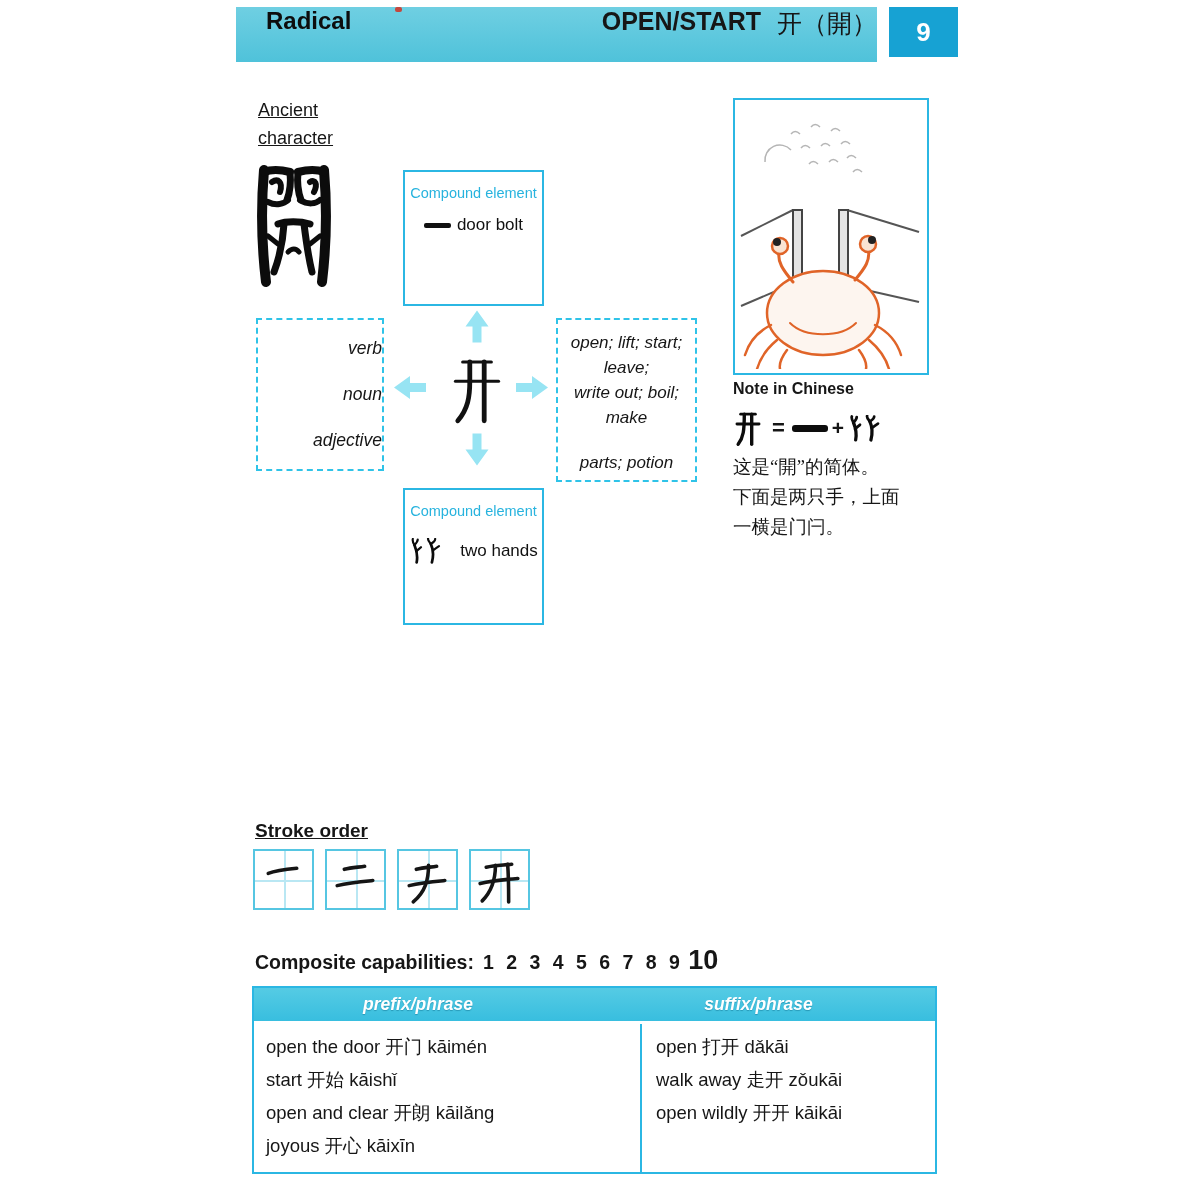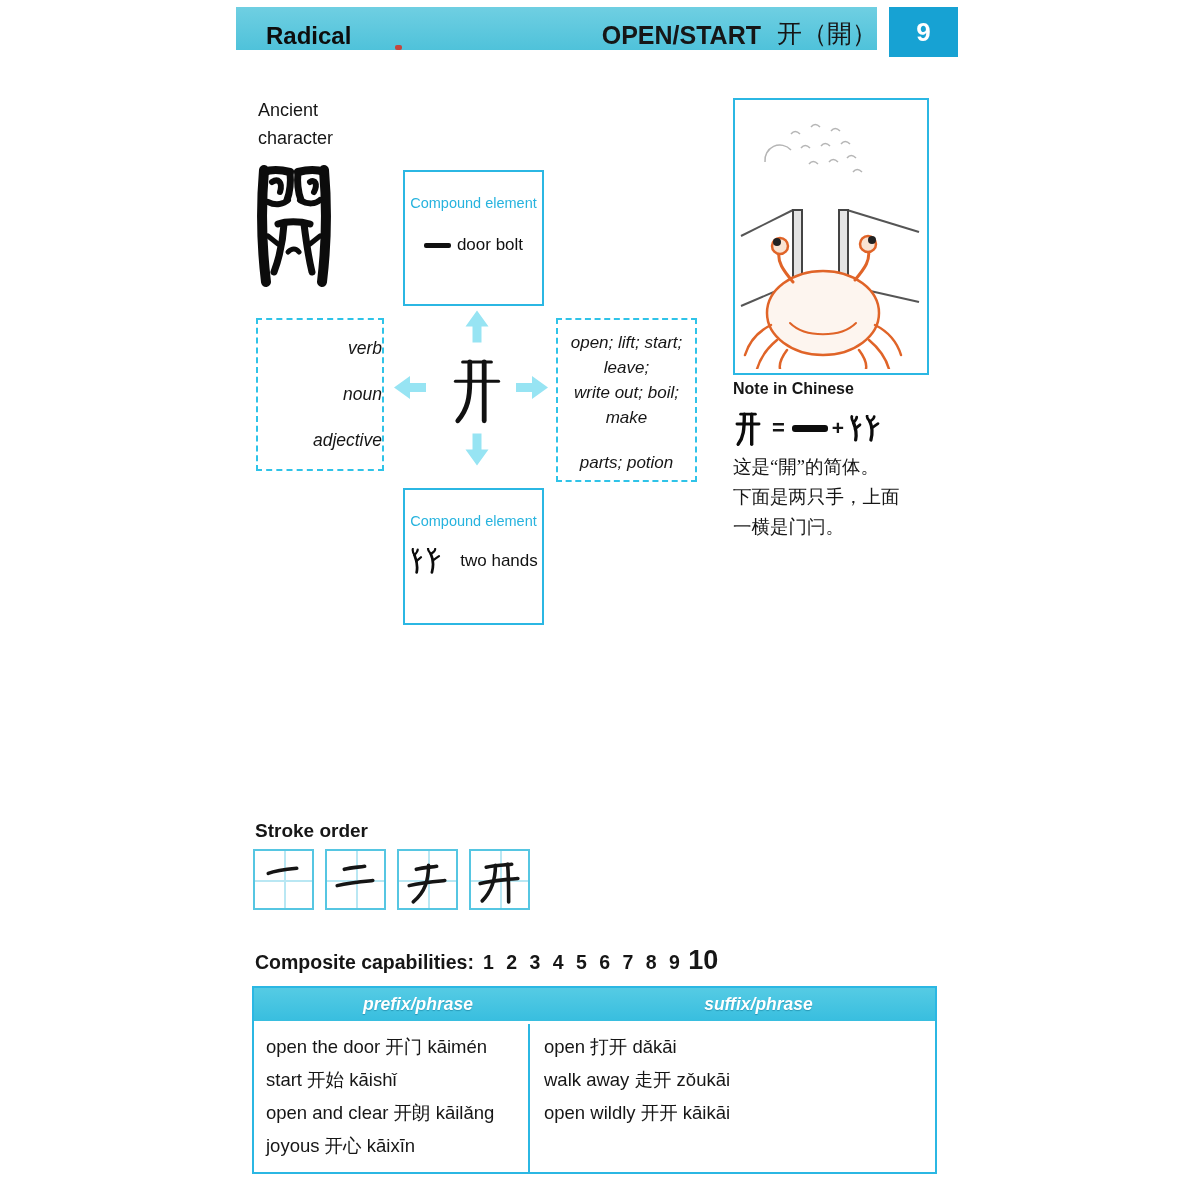--- a/index.html
+++ b/index.html
@@ -1,38 +1,38 @@
 <!DOCTYPE html>
 <html><head>
 <meta charset="utf-8">
 <style>
   html,body{margin:0;padding:0;background:#fff;}
   .page{position:relative;width:1200px;height:1200px;background:#ffffff;
         font-family:"Liberation Sans",sans-serif;color:#161616;overflow:hidden;}
 
   
-  .header-bar{position:absolute;left:236px;top:7px;width:641px;height:43px;
-              background:linear-gradient(#6fcfe2,#4fc2da);display:flex;align-items:flex-end;}
+  .header-bar{position:absolute;left:236px;top:7px;width:641px;height:55px;
+              background:linear-gradient(#6fcfe2,#4fc2da);display:flex;align-items:flex-start;}
   .radical-label{margin-left:30px;font-size:24px;font-weight:bold;color:#0d0d0d;}
   .radical-dash{width:25px;height:5px;background:#c4473e;border-radius:2px;margin-left:44px;}
   .header-title{margin-left:200px;font-size:25px;font-weight:bold;white-space:nowrap;}
   .header-title-cjk{margin-left:16px;font-size:25px;font-weight:normal;white-space:nowrap;}
   .page-num{position:absolute;left:889px;top:7px;width:69px;height:50px;background:#17a2d3;
             color:#fff;font-size:26px;font-weight:bold;display:flex;align-items:center;justify-content:center;}
 
   
-  .ancient-label{position:absolute;left:258px;top:97px;width:110px;font-size:18px;line-height:1.55;}
+  .ancient-label{position:absolute;left:258px;top:97px;width:110px;font-size:18px;line-height:1.55;text-decoration:underline;}
   .ancient-glyph{position:absolute;left:252px;top:160px;}
 
   
   .cbox{position:absolute;width:137px;height:132px;border:2px solid #2bb7e3;background:#fff;}
   .cbox-top{left:403px;top:170px;}
   .cbox-bottom{left:403px;top:488px;height:133px;}
-  .cbox-title{margin-top:23px;text-align:center;font-size:14.5px;color:#27b3de;}
-  .cbox-row{display:flex;align-items:center;justify-content:center;margin-top:24px;gap:6px;}
+  .cbox-title{margin-top:13px;text-align:center;font-size:14.5px;color:#27b3de;}
+  .cbox-row{display:flex;align-items:center;justify-content:center;margin-top:14px;gap:6px;}
   .bolt-bar{width:27px;height:5px;background:#111;border-radius:2px;}
   .cbox-label{font-size:17px;color:#111;}
 
   
   .dash-box{position:absolute;border:2px dashed #2fc3e8;background:#fff;}
   .pos-box{left:256px;top:318px;width:128px;height:153px;display:flex;flex-direction:column;
            justify-content:space-around;align-items:flex-end;padding:6px 0;box-sizing:border-box;}
   .pos-box span{font-style:italic;font-size:17.5px;}
   .meanings-box{left:556px;top:318px;width:141px;height:164px;text-align:center;
                 font-style:italic;font-size:17px;line-height:25px;padding-top:10px;box-sizing:border-box;}
@@ -55,40 +55,40 @@
 
   
   .ra-box{position:absolute;left:253px;top:683px;width:658px;height:106px;border:2px solid #2bb7e3;}
   .ra-label{position:absolute;top:-17px;left:24px;display:flex;align-items:center;height:32px;}
   .ra-dot{width:8px;height:8px;border-radius:50%;background:#2bb7e3;}
   .ra-icon{background:#fff;padding:0 5px;display:flex;align-items:center;}
   .ra-title{background:#fff;padding:0 7px;color:#1b80dc;font-size:21px;font-weight:bold;letter-spacing:.5px;}
   .ra-body{padding:15px 16px 0 15px;font-size:19px;line-height:1.5;color:#101010;}
 
   
-  .stroke-title{position:absolute;left:255px;top:820px;font-size:19px;font-weight:bold;}
+  .stroke-title{position:absolute;left:255px;top:820px;font-size:19px;font-weight:bold;text-decoration:underline;}
   .stroke-row{position:absolute;left:253px;top:849px;display:flex;gap:11px;}
   .sbox{position:relative;width:57px;height:57px;border:2px solid #56c6e2;background:#fff;}
   .sbox::before{content:"";position:absolute;left:50%;top:0;bottom:0;width:2px;background:#b9e7f3;}
   .sbox::after{content:"";position:absolute;top:50%;left:0;right:0;height:2px;background:#b9e7f3;}
   .sbox svg{position:absolute;left:0;top:0;z-index:2;}
 
   
   .composite{position:absolute;left:255px;top:945px;display:flex;align-items:baseline;}
   .composite-label{font-size:19.5px;font-weight:bold;}
   .composite-numbers{font-size:19.5px;font-weight:bold;margin-left:9px;letter-spacing:3.5px;}
   .composite-big{font-size:27px;font-weight:bold;margin-left:5px;}
   .phrase-table{position:absolute;left:252px;top:986px;width:681px;border:2px solid #2bb7e3;background:#fff;}
   .pt-head{display:flex;height:33px;background:linear-gradient(#55cbe4,#38bedf);border-bottom:3px solid #fff;}
   .pt-h{display:flex;align-items:center;justify-content:center;color:#fff;
         font-size:17.5px;font-weight:bold;font-style:italic;text-shadow:0 1px 1px rgba(0,90,120,.4);}
   .pt-h1{width:328px;}
   .pt-h2{flex:1;}
   .pt-body{display:flex;}
-  .pt-c1{width:276px;border-right:2px solid #2bb7e3;padding:6px 0 10px 12px;box-sizing:border-box;}
+  .pt-c1{width:388px;border-right:2px solid #2bb7e3;padding:6px 0 10px 12px;box-sizing:border-box;}
   .pt-c2{flex:1;padding:6px 0 10px 14px;}
   .pt-body p{margin:0;font-size:18.5px;line-height:33px;}
 </style>
 </head>
 <body>
 
 <div class="page">
 
   <div class="header-bar">
     <span class="radical-label">Radical</span>

